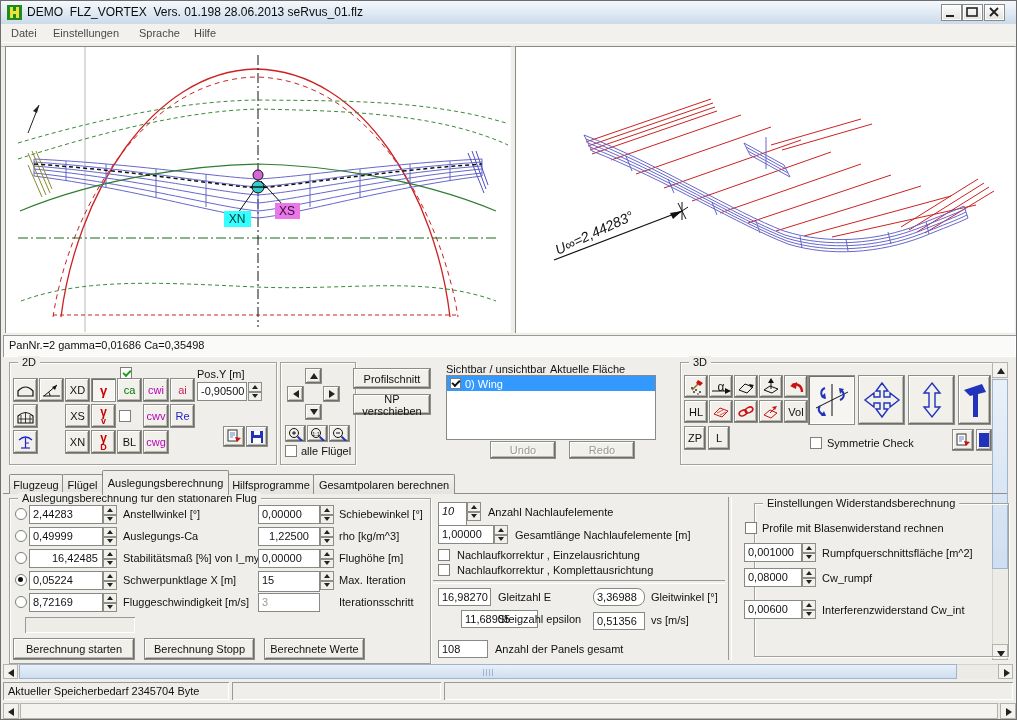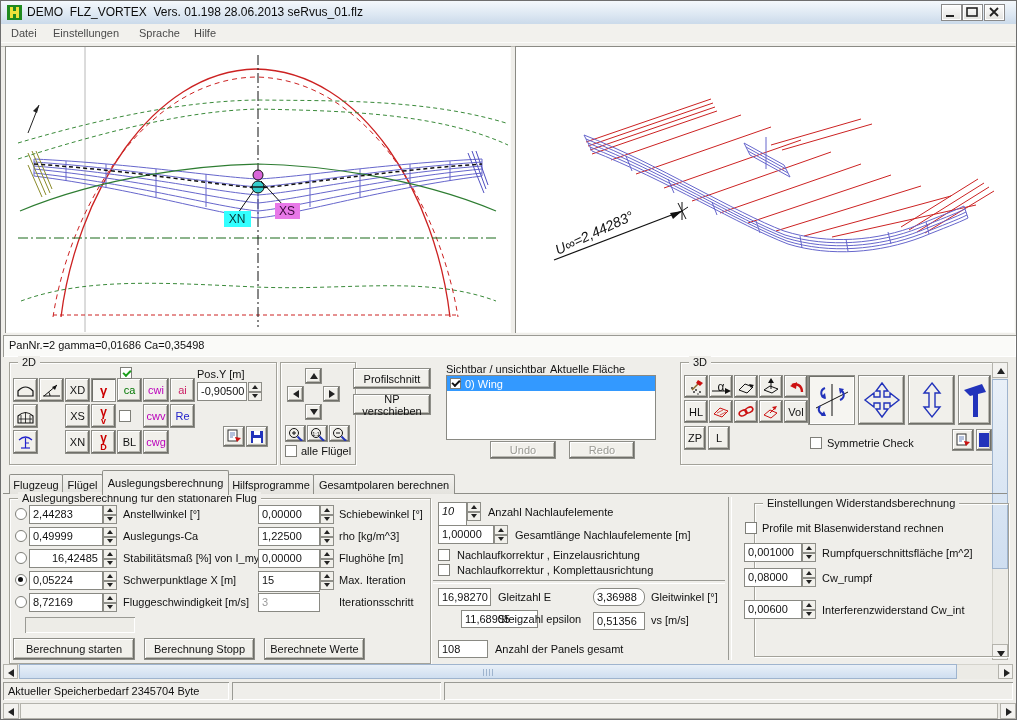--- a/index.html
+++ b/index.html
@@ -626,21 +626,21 @@
     </div>
   <span class="abs nowrap" style="left:122px;top:595px;">Fluggeschwindigkeit [m/s]</span>
 
   <div class="abs field" style="left:257px;top:504px;width:62px;height:19px;">0,00000</div>
   <div class="abs spin" style="left:319px;top:504px;height:19px;">
       <div class="half up"></div>
       <div class="half down"></div>
     </div>
   <span class="abs nowrap" style="left:338px;top:507px;">Schiebewinkel [°]</span>
 
-  <div class="abs field" style="left:257px;top:526px;width:62px;height:19px;">1,22500</div>
+  <div class="abs field" style="left:257px;top:526px;width:62px;height:19px;text-align:center;">1,22500</div>
   <div class="abs spin" style="left:319px;top:526px;height:19px;">
       <div class="half up"></div>
       <div class="half down"></div>
     </div>
   <span class="abs nowrap" style="left:338px;top:529px;">rho [kg/m^3]</span>
 
   <div class="abs field" style="left:257px;top:548px;width:62px;height:19px;">0,00000</div>
   <div class="abs spin" style="left:319px;top:548px;height:19px;">
       <div class="half up"></div>
       <div class="half down"></div>

